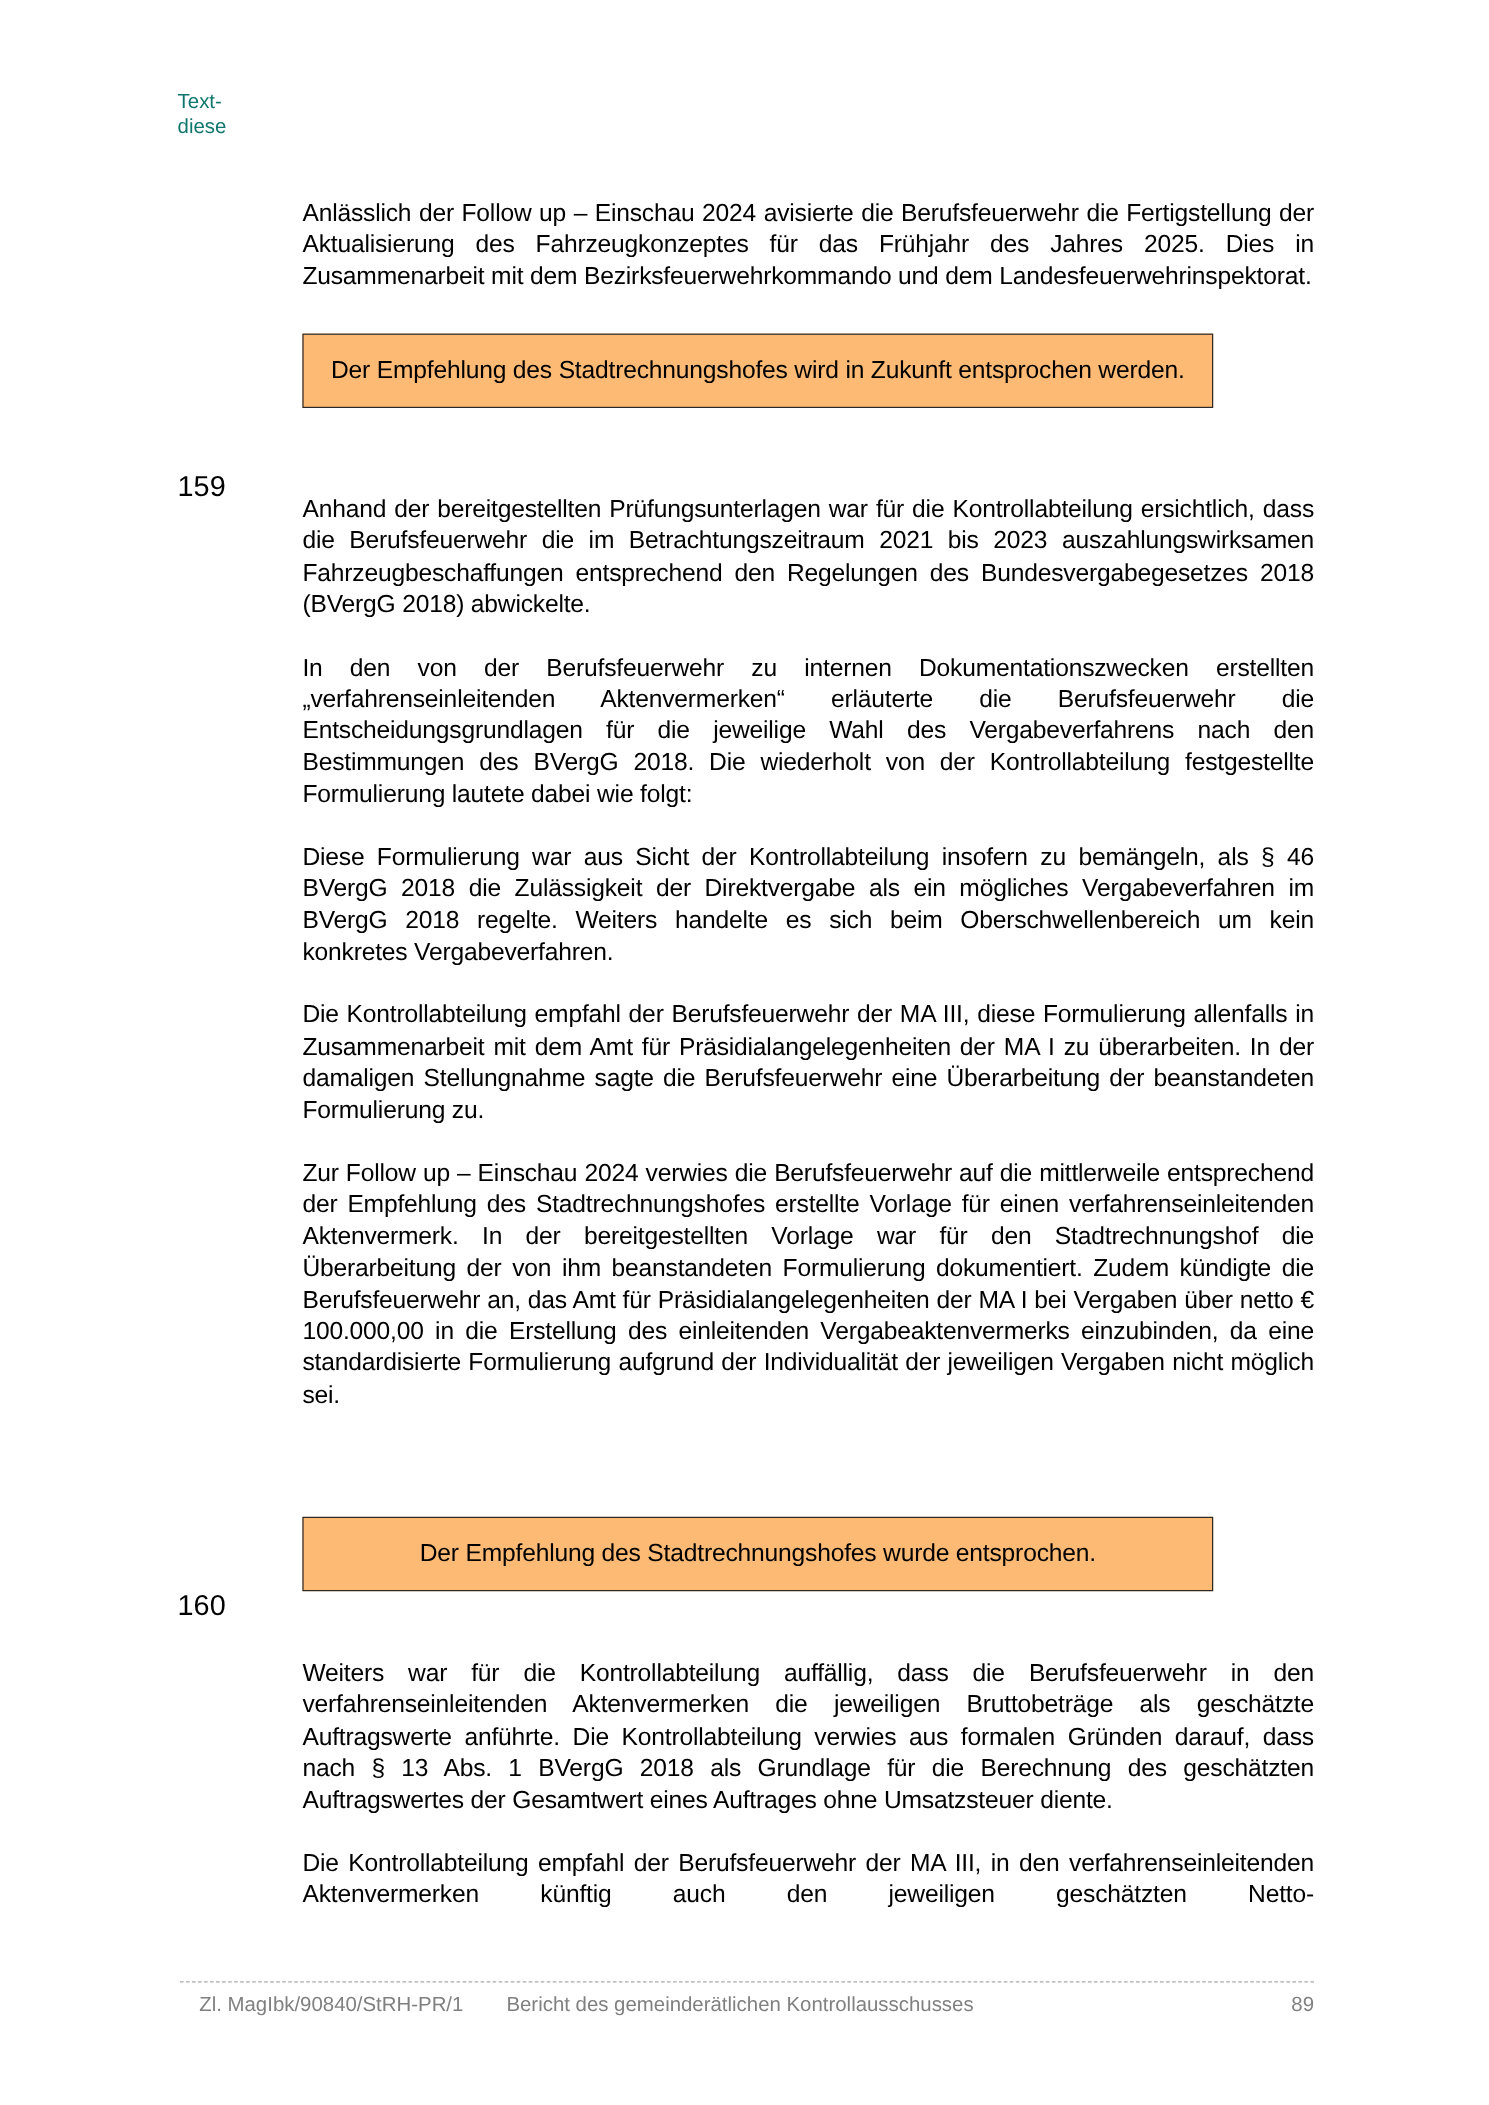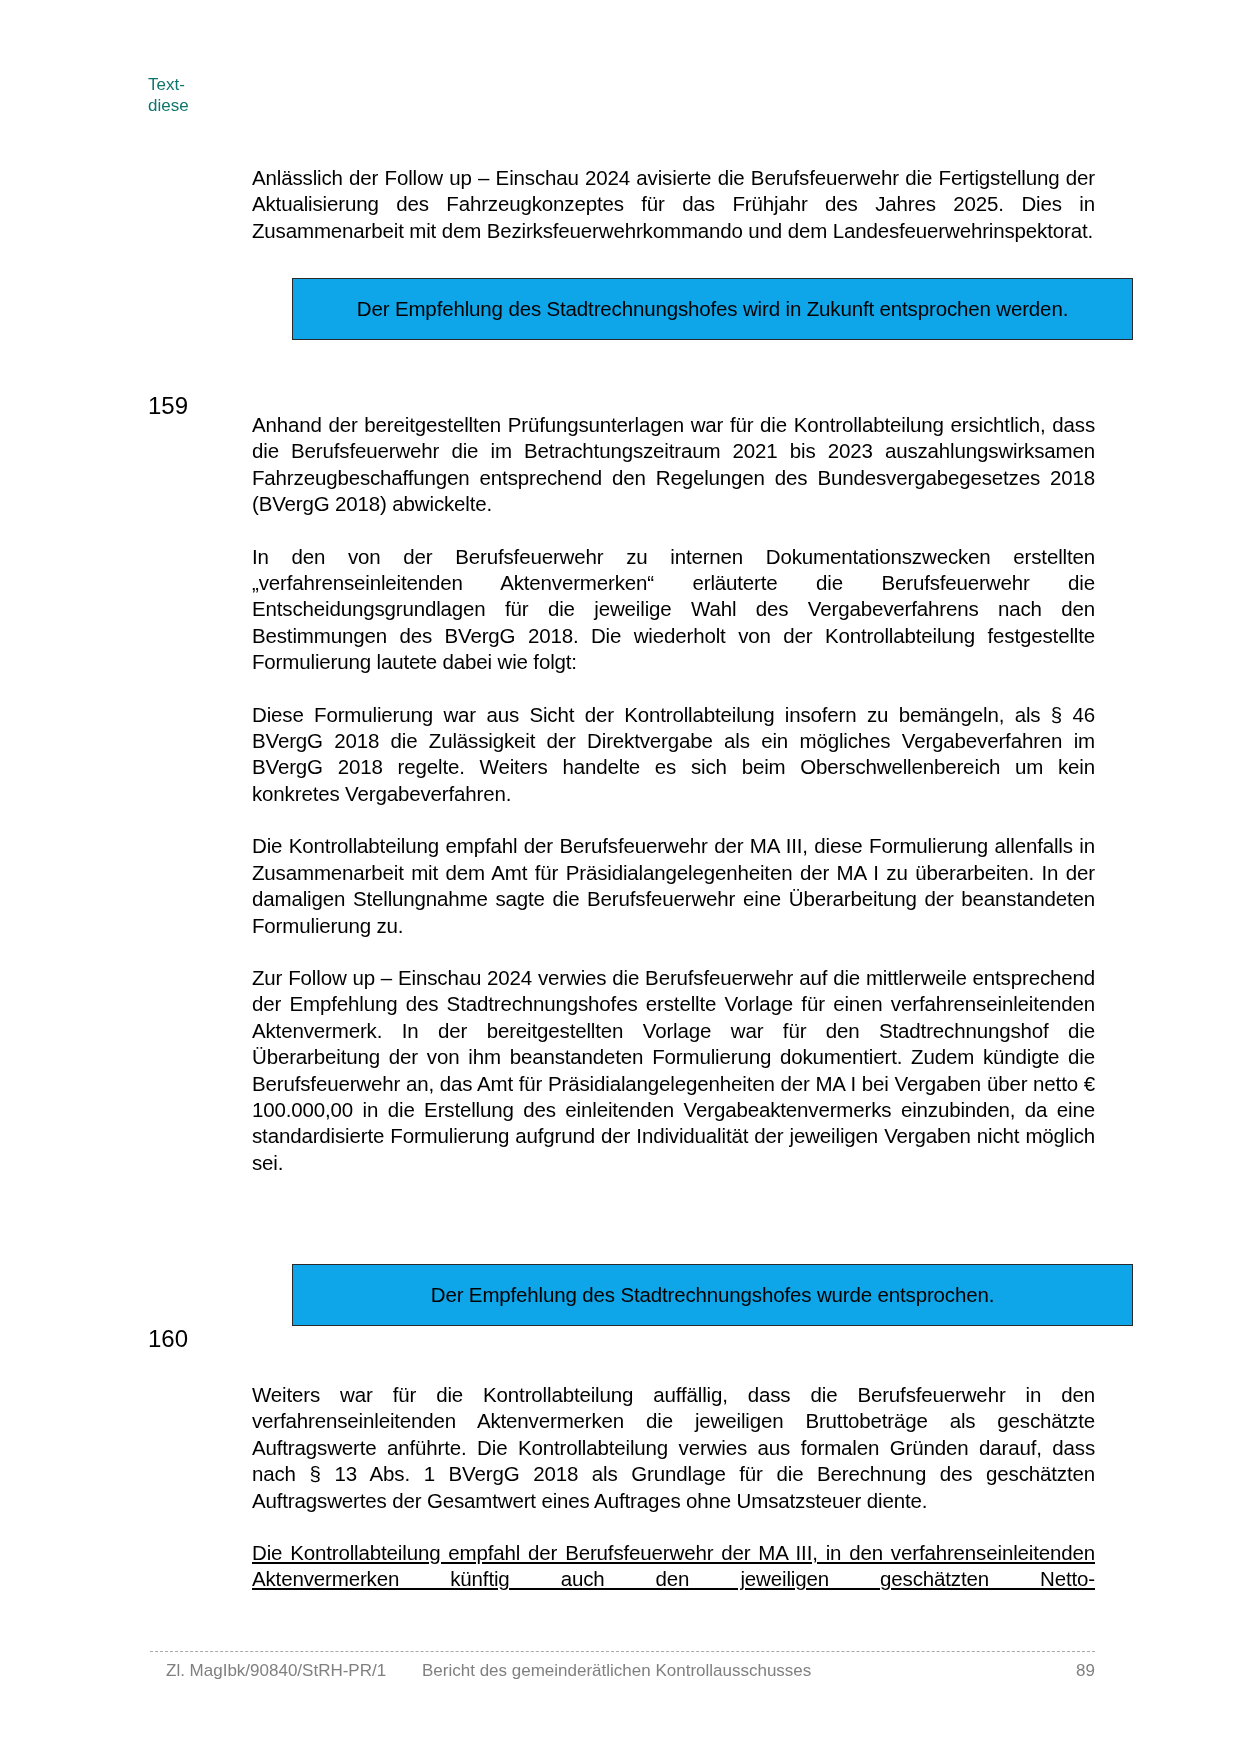--- a/index.html
+++ b/index.html
@@ -42,30 +42,29 @@
     .tz-number {
       position: absolute;
       left: 148px;
       font-size: 24px;
       line-height: 26.4px;
     }
 
     .highlight-box {
       position: absolute;
       left: 252px;
-      width: 841px;
-      background: #0ea5e9;
+      width: 759px;
+      background: #fdba74;
       border: 1.5px solid #2a2a2a;
       box-sizing: border-box;
       display: flex;
       align-items: center;
       justify-content: center;
       font-size: 20.5px;
       letter-spacing: -0.15px;
-      margin-left: 40px;
     }
 
     .footer-rule {
       position: absolute;
       left: 150px;
       top: 1651px;
       width: 945px;
       height: 0;
       border-top: 1.5px dashed #a9a9a9;
     }
@@ -105,21 +104,21 @@
   <p class="para last-left" style="margin-bottom:26px;">Die Kontrollabteilung empfahl der Berufsfeuerwehr der MA III, diese Formulierung allenfalls in Zusammenarbeit mit dem Amt für Präsidialangelegenheiten der MA I zu überarbeiten. In der damaligen Stellungnahme sagte die Berufsfeuerwehr eine Überarbeitung der beanstandeten Formulierung zu.</p>
   <p class="para last-left">Zur Follow up – Einschau 2024 verwies die Berufsfeuerwehr auf die mittlerweile entsprechend der Empfehlung des Stadtrechnungshofes erstellte Vorlage für einen verfahrenseinleitenden Aktenvermerk. In der bereitgestellten Vorlage war für den Stadtrechnungshof die Überarbeitung der von ihm beanstandeten Formulierung dokumentiert. Zudem kündigte die Berufsfeuerwehr an, das Amt für Präsidialangelegenheiten der MA I bei Vergaben über netto € 100.000,00 in die Erstellung des einleitenden Vergabeaktenvermerks einzubinden, da eine standardisierte Formulierung aufgrund der Individualität der jeweiligen Vergaben nicht möglich sei.</p>
 </div>
 <div class="highlight-box" style="top:1264px; height:62px;">
   <span>Der Empfehlung des Stadtrechnungshofes wurde entsprochen.</span>
 </div>
 
 <div class="tz-number" style="top:1326px;">160</div>
 <div class="block" style="top:1363px;">
   <p class="para last-left" style="margin-bottom:26px;">Weiters war für die Kontrollabteilung auffällig, dass die Berufsfeuerwehr in den verfahrenseinleitenden Aktenvermerken die jeweiligen Bruttobeträge als geschätzte Auftragswerte anführte. Die Kontrollabteilung verwies aus formalen Gründen darauf, dass nach § 13 Abs. 1 BVergG 2018 als Grundlage für die Berechnung des geschätzten Auftragswertes der Gesamtwert eines Auftrages ohne Umsatzsteuer diente.</p>
-  <p class="para" style="text-align-last: justify; text-decoration: underline;">Die Kontrollabteilung empfahl der Berufsfeuerwehr der MA III, in den verfahrenseinleitenden Aktenvermerken künftig auch den jeweiligen geschätzten Netto-</p>
+  <p class="para" style="text-align-last: justify;">Die Kontrollabteilung empfahl der Berufsfeuerwehr der MA III, in den verfahrenseinleitenden Aktenvermerken künftig auch den jeweiligen geschätzten Netto-</p>
 </div>
 
 <div class="footer-rule"></div>
 <div class="footer">
   <span class="ref">Zl. MagIbk/90840/StRH-PR/1</span>
   <span class="title">Bericht des gemeinderätlichen Kontrollausschusses</span>
   <span class="page">89</span>
 </div>
 
 </body></html>

